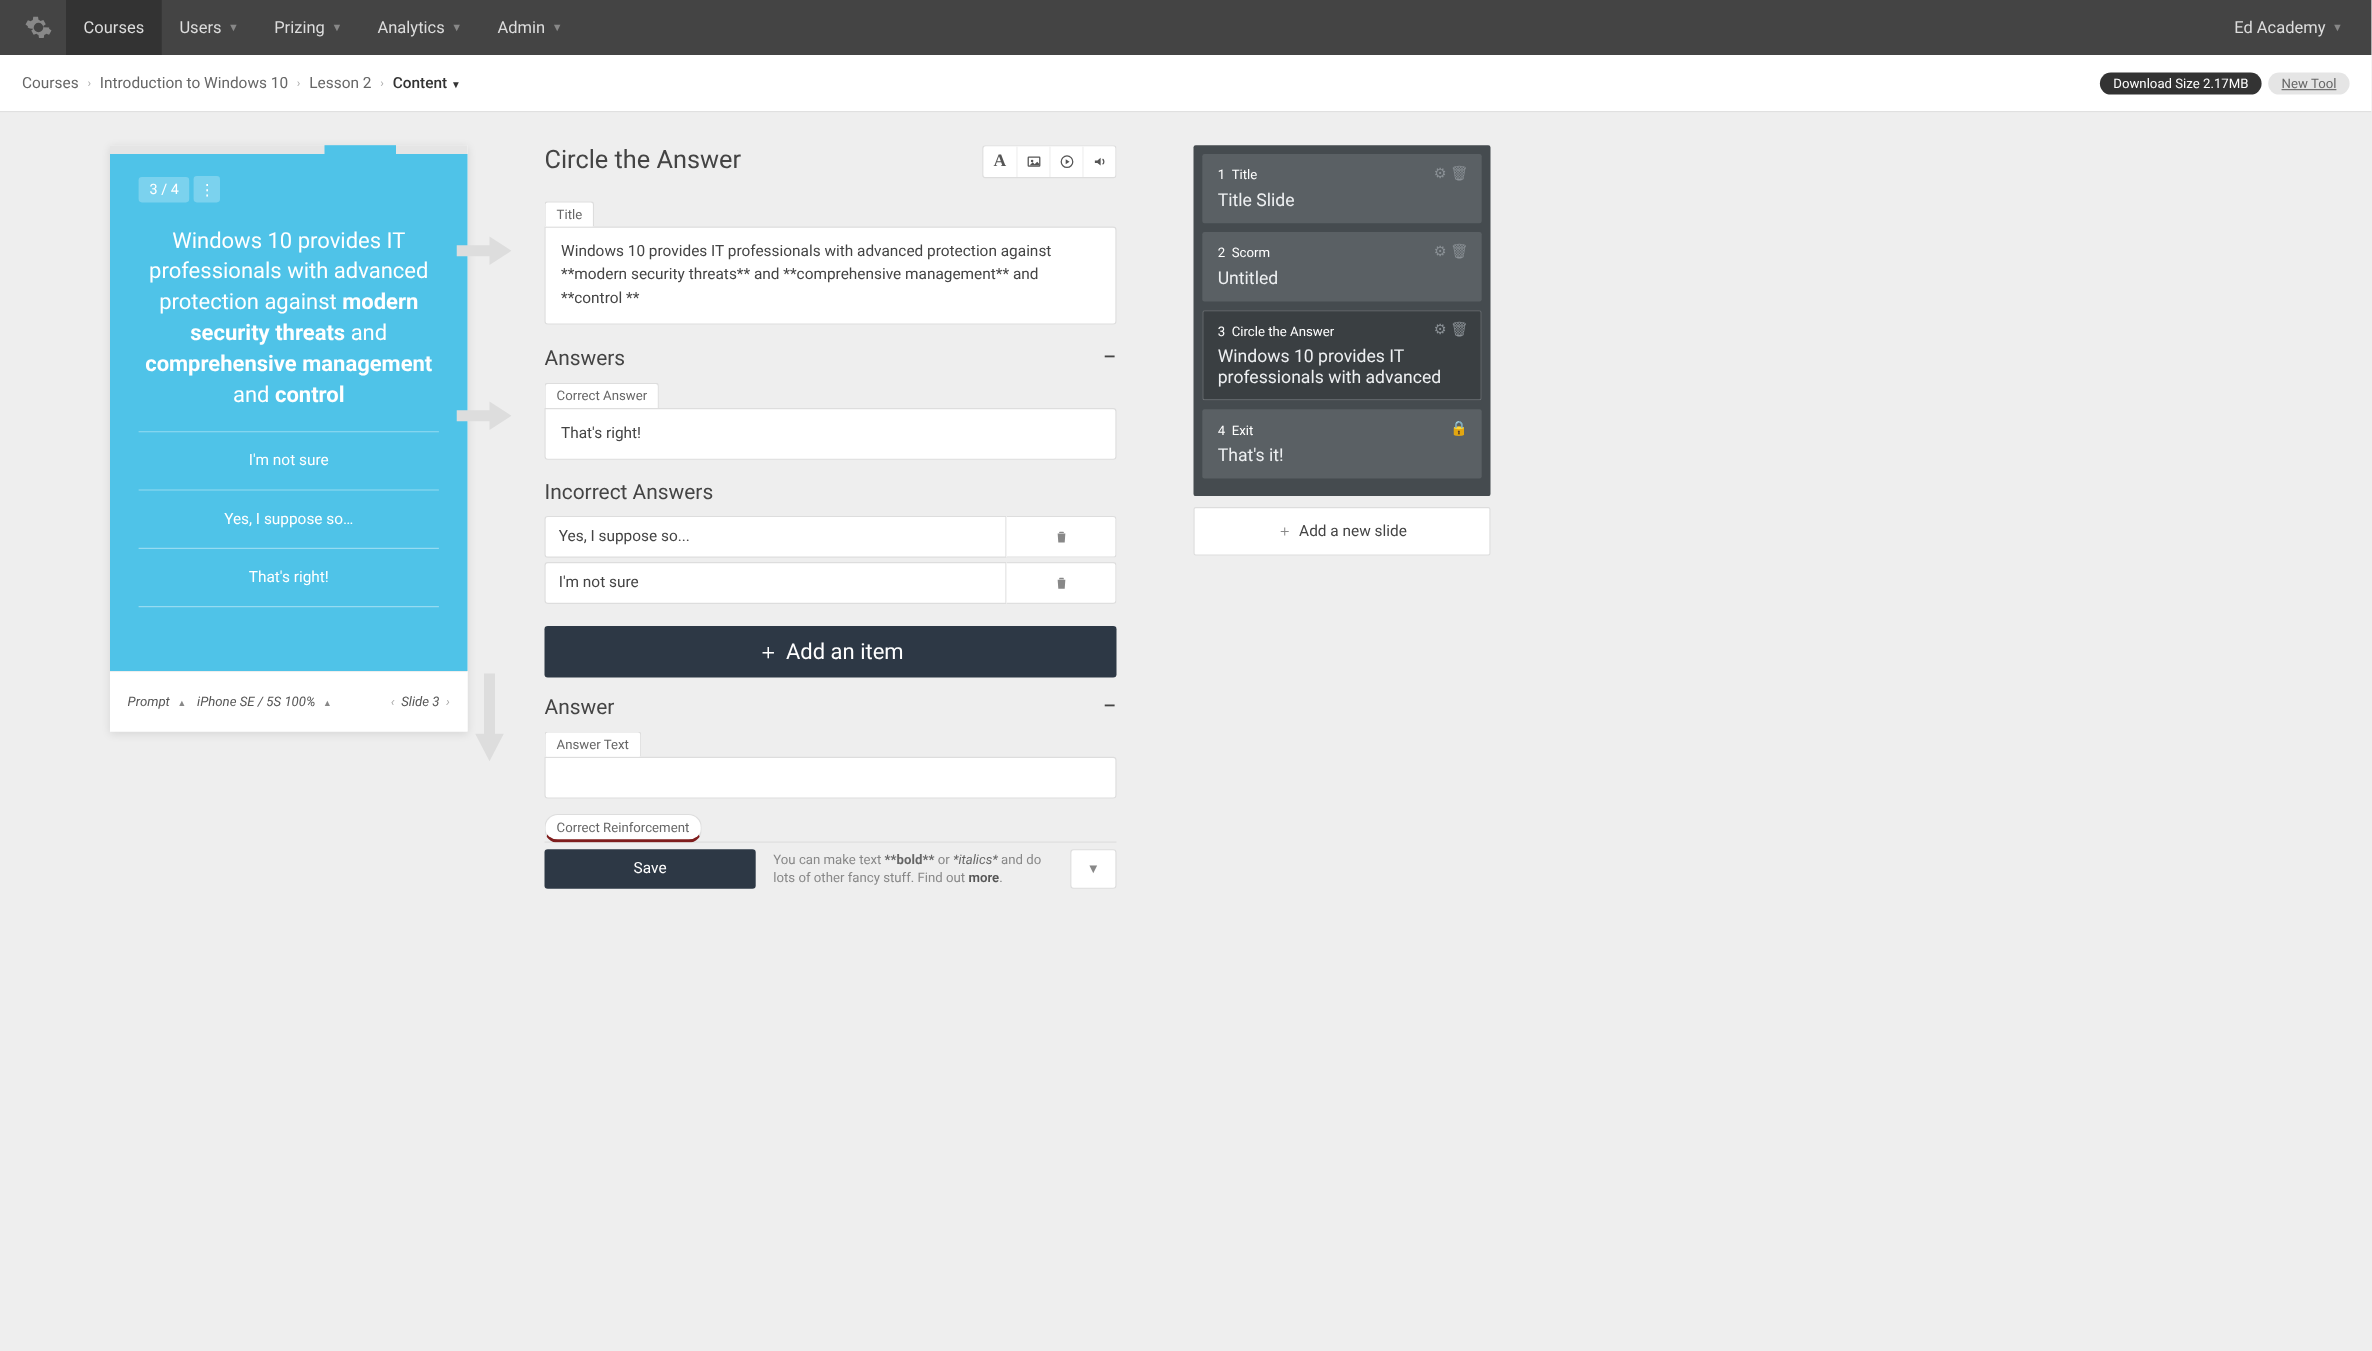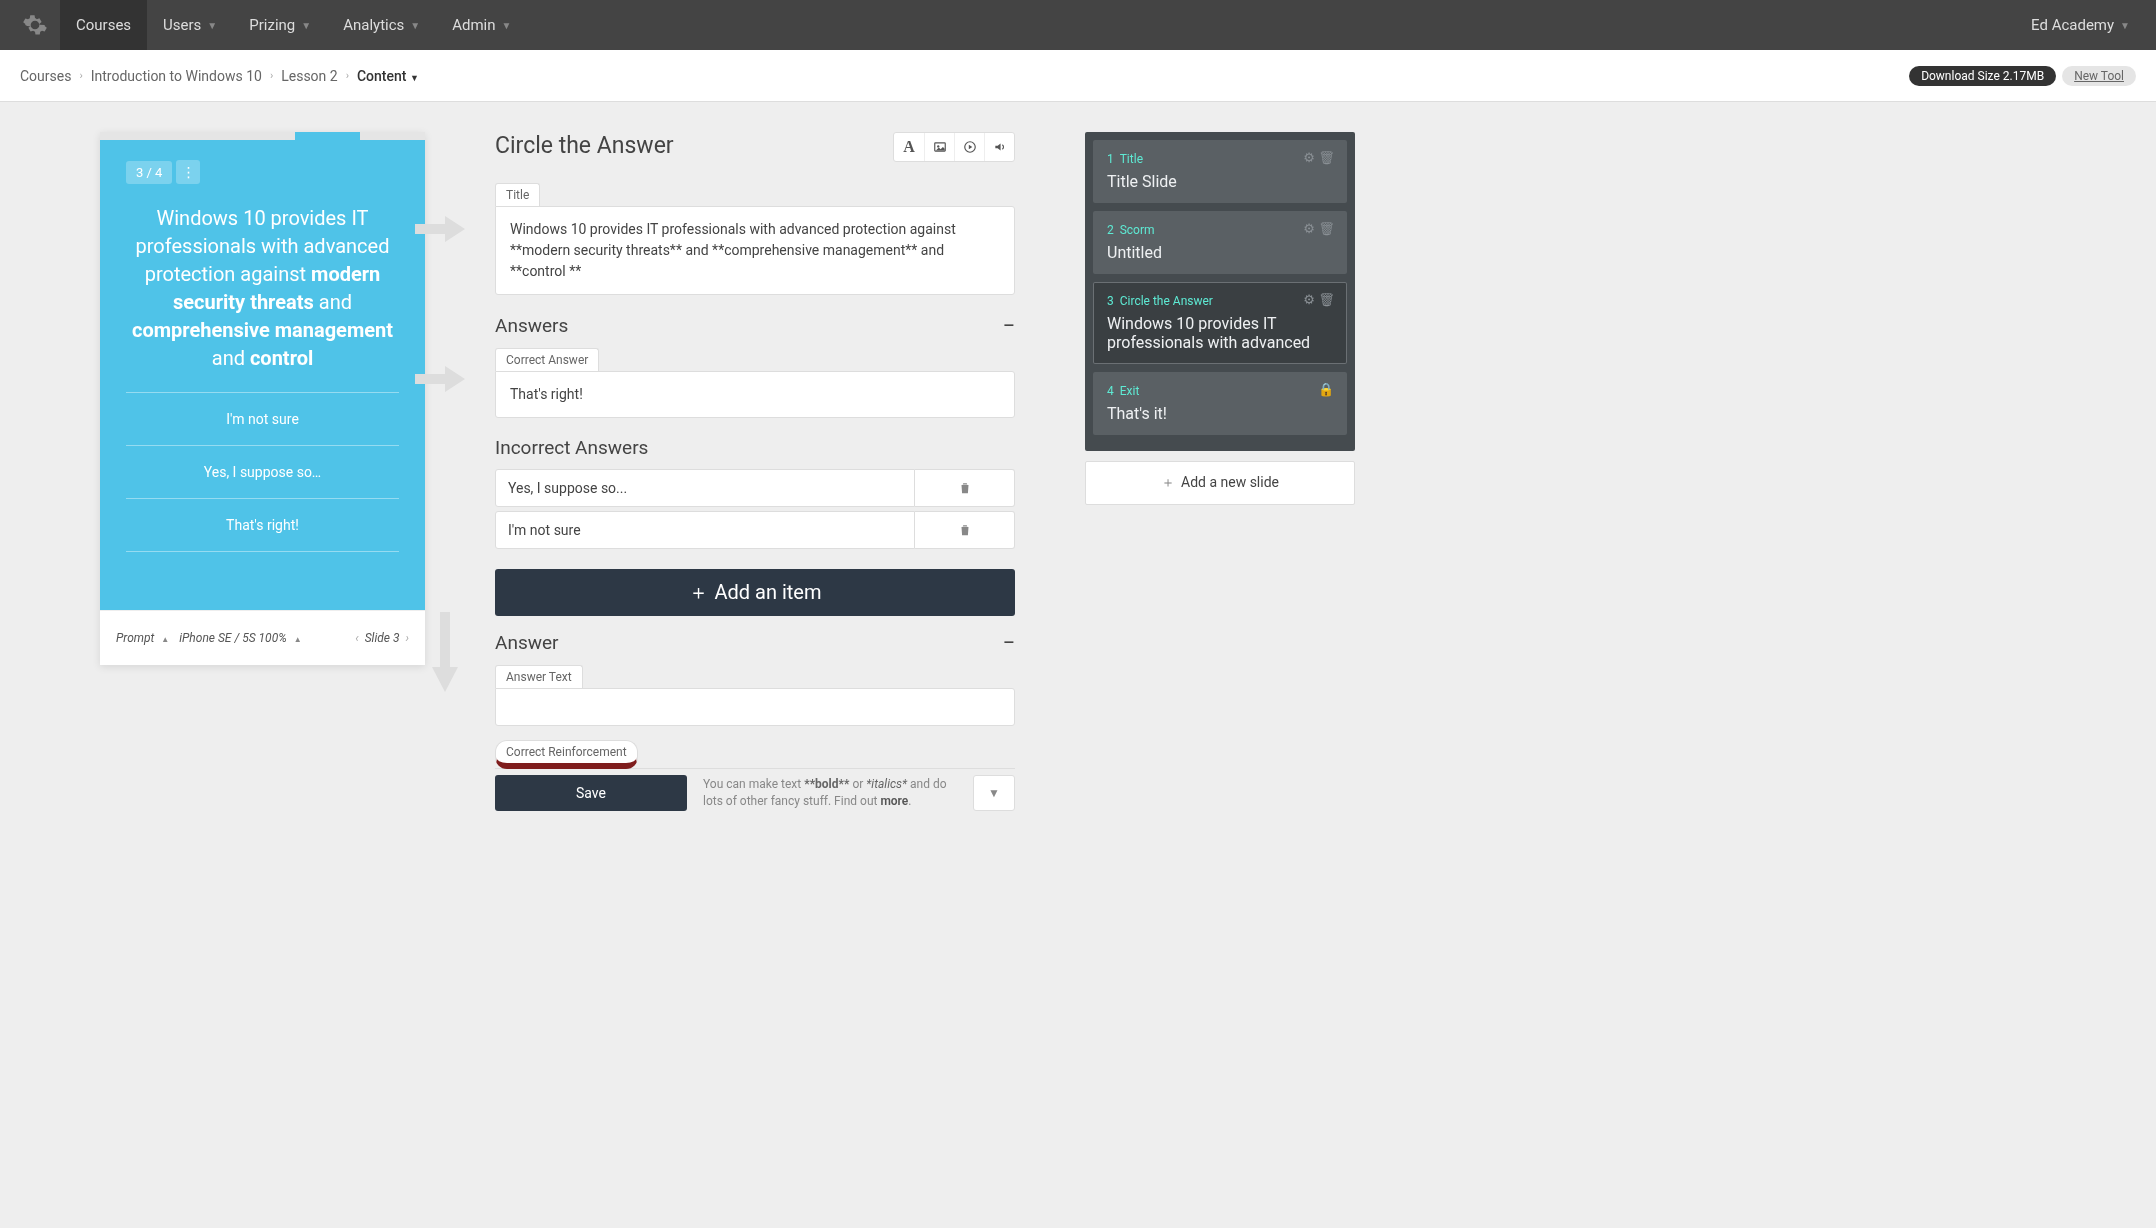--- a/index.html
+++ b/index.html
@@ -62,21 +62,21 @@
 .hint { font-size:12px; color:#888; line-height:1.45; flex:1; }
 .hint b { color:#666; }
 .hint i { font-style:italic; color:#666; }
 .hint a { color:#555; font-weight:600; text-decoration:none; }
 .mini-dd { width:42px; height:36px; background:#fff; border:1px solid #ddd; border-radius:3px; display:flex; align-items:center; justify-content:center; color:#888; font-size:12px; }
 
 .rightpanel { width:270px; margin-left:60px; }
 .slides { background:#454b4f; padding:8px; border-radius:2px; }
 .slide-card { background:#5a6064; color:#d7dadd; padding:12px 14px; border-radius:2px; margin-bottom:8px; position:relative; }
 .slide-card.active { background:#3a3f42; box-shadow: inset 0 0 0 1px #6b7074; }
-.slide-card .type-row { font-size:12px; color:#5eead4; margin-bottom:6px; }
+.slide-card .type-row { font-size:12px; color:#ffffff; margin-bottom:6px; }
 .slide-card .title-row { font-size:16px; color:#eef0f2; }
 .slide-card .gear-i, .slide-card .trash-i, .slide-card .lock-i { position:absolute; top:10px; font-size:13px; color:#8a9095; }
 .slide-card .gear-i { right:32px; }
 .slide-card .trash-i { right:12px; }
 .slide-card .lock-i { right:12px; }
 .add-slide { background:#fff; border:1px solid #ddd; text-align:center; padding:12px; font-size:14px; color:#444; margin-top:10px; border-radius:2px; }
 .add-slide .plus { margin-right:6px; color:#888; }
 svg.icon { width:14px; height:14px; }
 </style>
 </head>
@@ -234,21 +234,21 @@
     </div>
     <div class="add-item"><span class="plus">＋</span><span>Add an item</span></div>
 
     <div class="sect-head">
       <h3>Answer</h3>
       <span class="collapse">−</span>
     </div>
     <span class="field-label">Answer Text</span>
     <div class="tall-box"></div>
 
-    <span class="field-label" style="border-bottom:6px solid #7f1d1d;border-radius:12px;">Correct Reinforcement</span>
+    <span class="field-label" style="border-bottom:3px solid #7f1d1d;border-radius:12px;">Correct Reinforcement</span>
     <hr style="border:none;border-top:1px solid #ddd;margin-top:-1px;">
 
     <div class="save-row">
       <div class="save-btn">Save</div>
       <div class="hint">
         <span>You can make text </span><b>**bold**</b><span> or </span><i>*italics*</i><span> and do lots of other fancy stuff. Find out </span><a href="#">more</a>.
       </div>
       <div class="mini-dd">▼</div>
     </div>
   </div>

